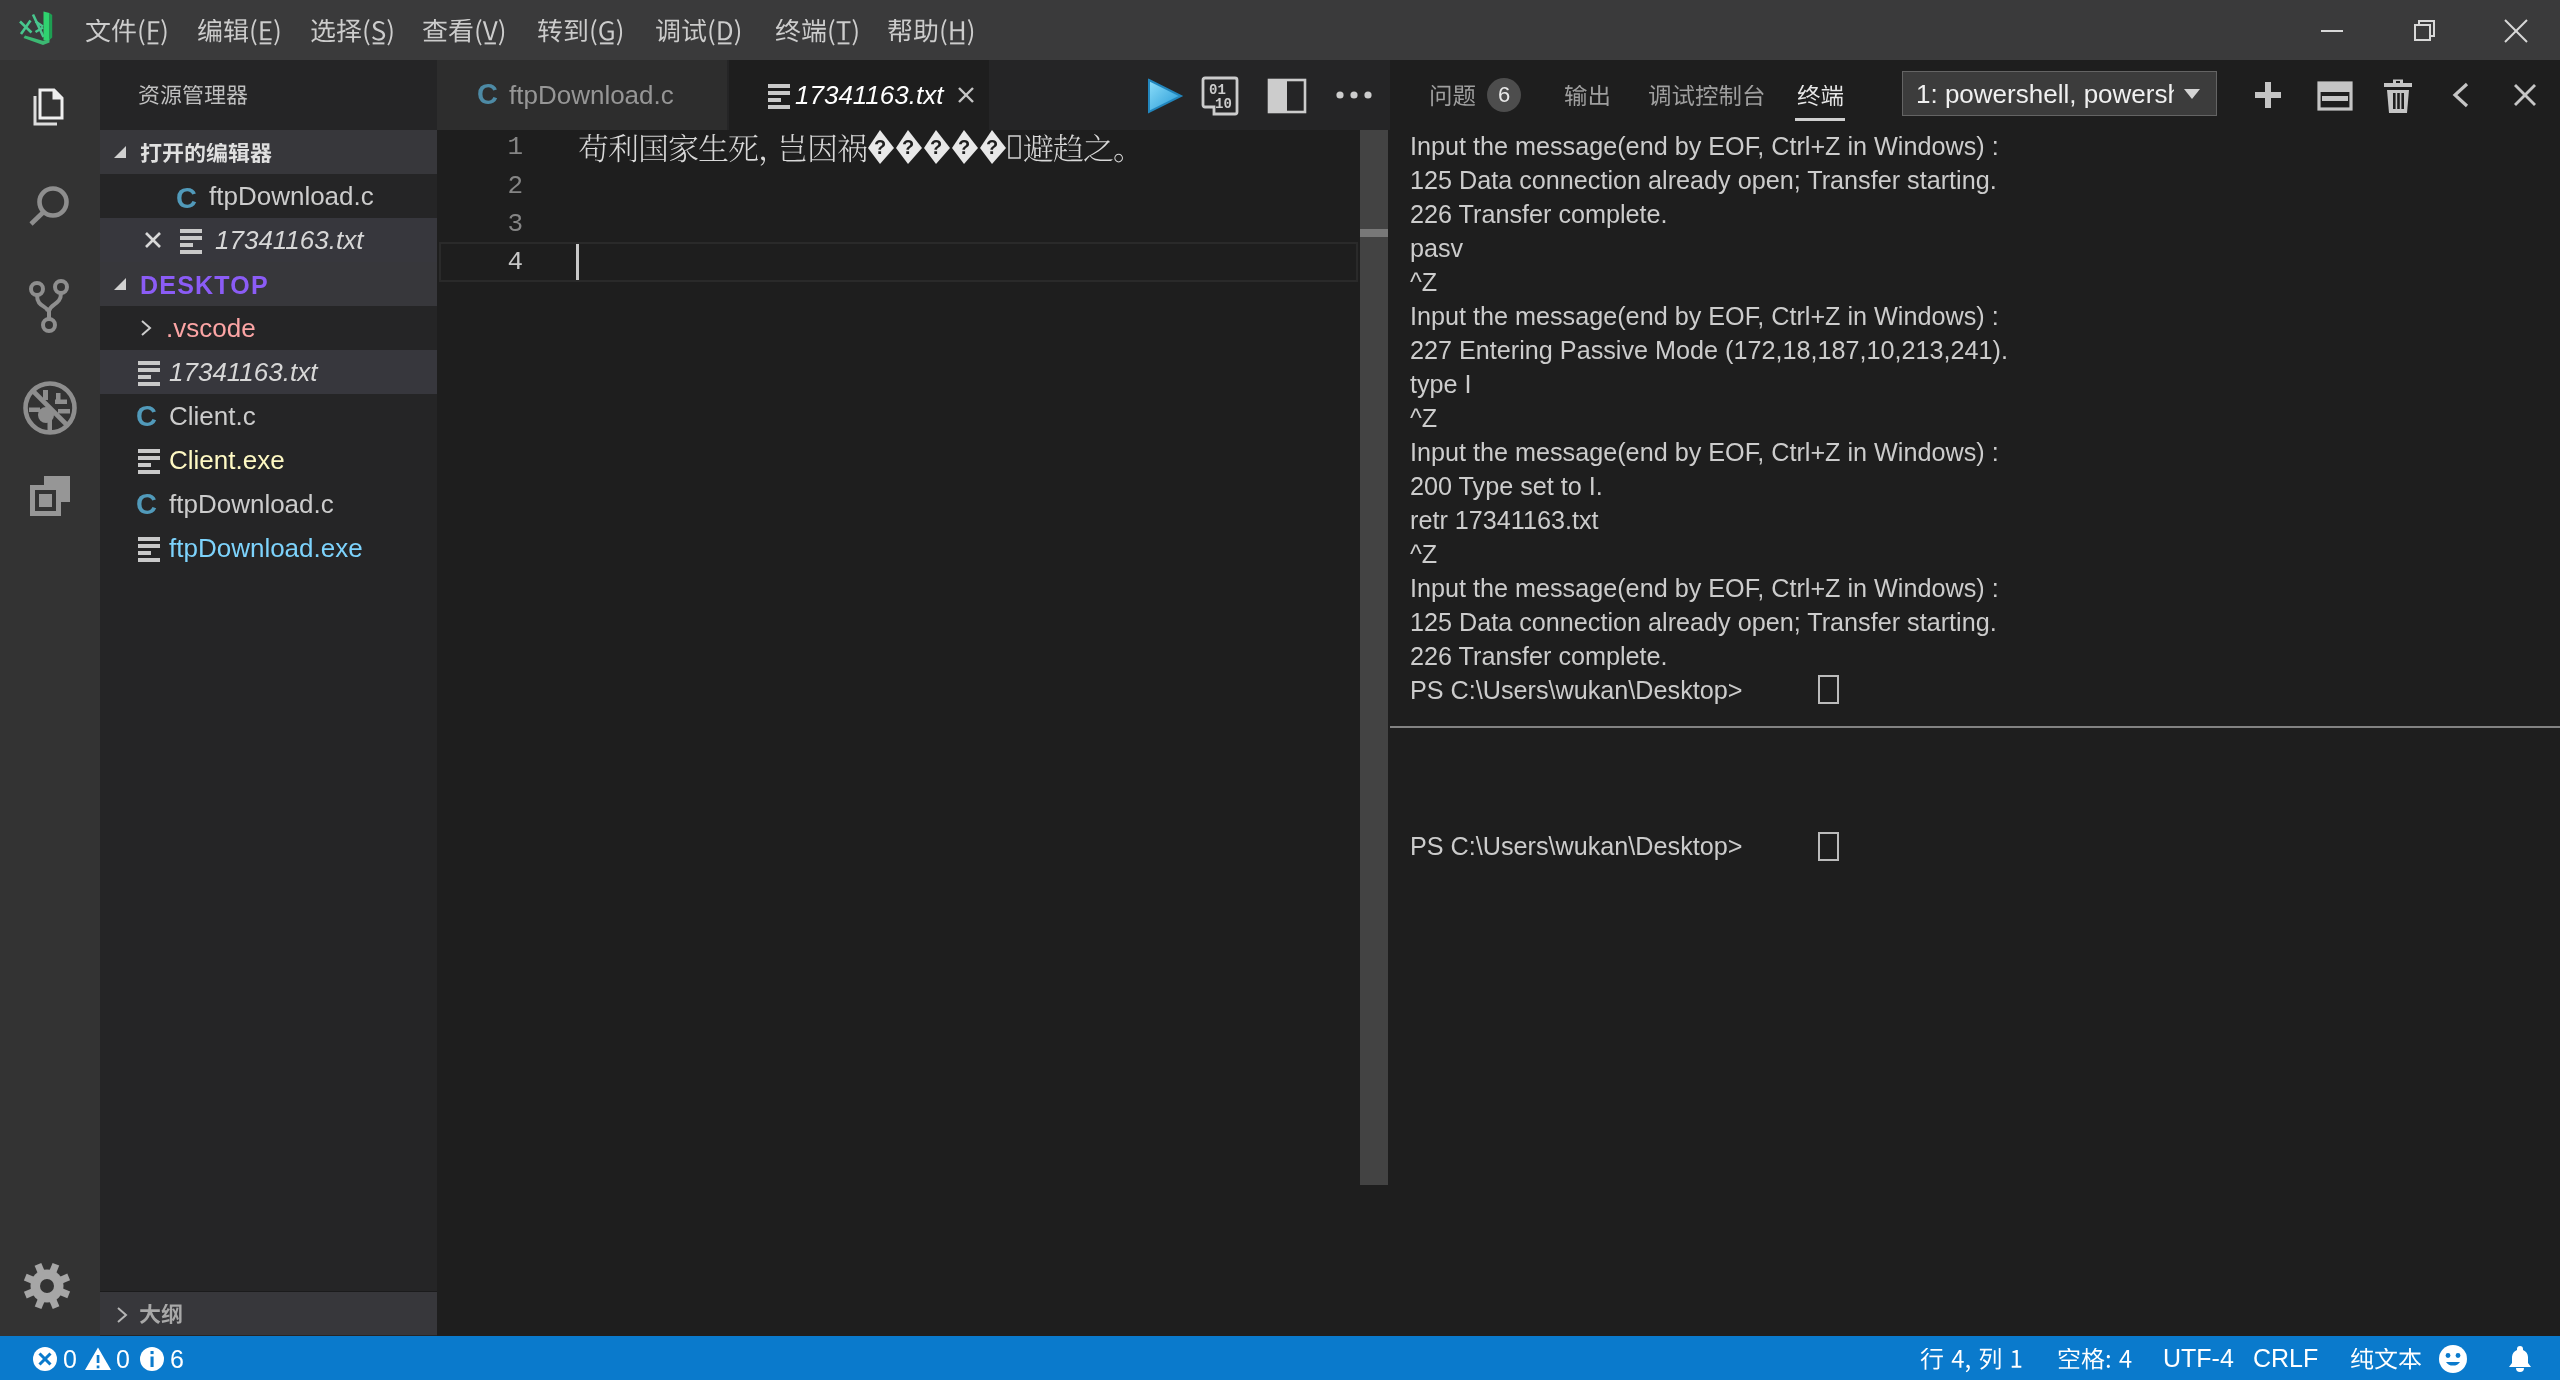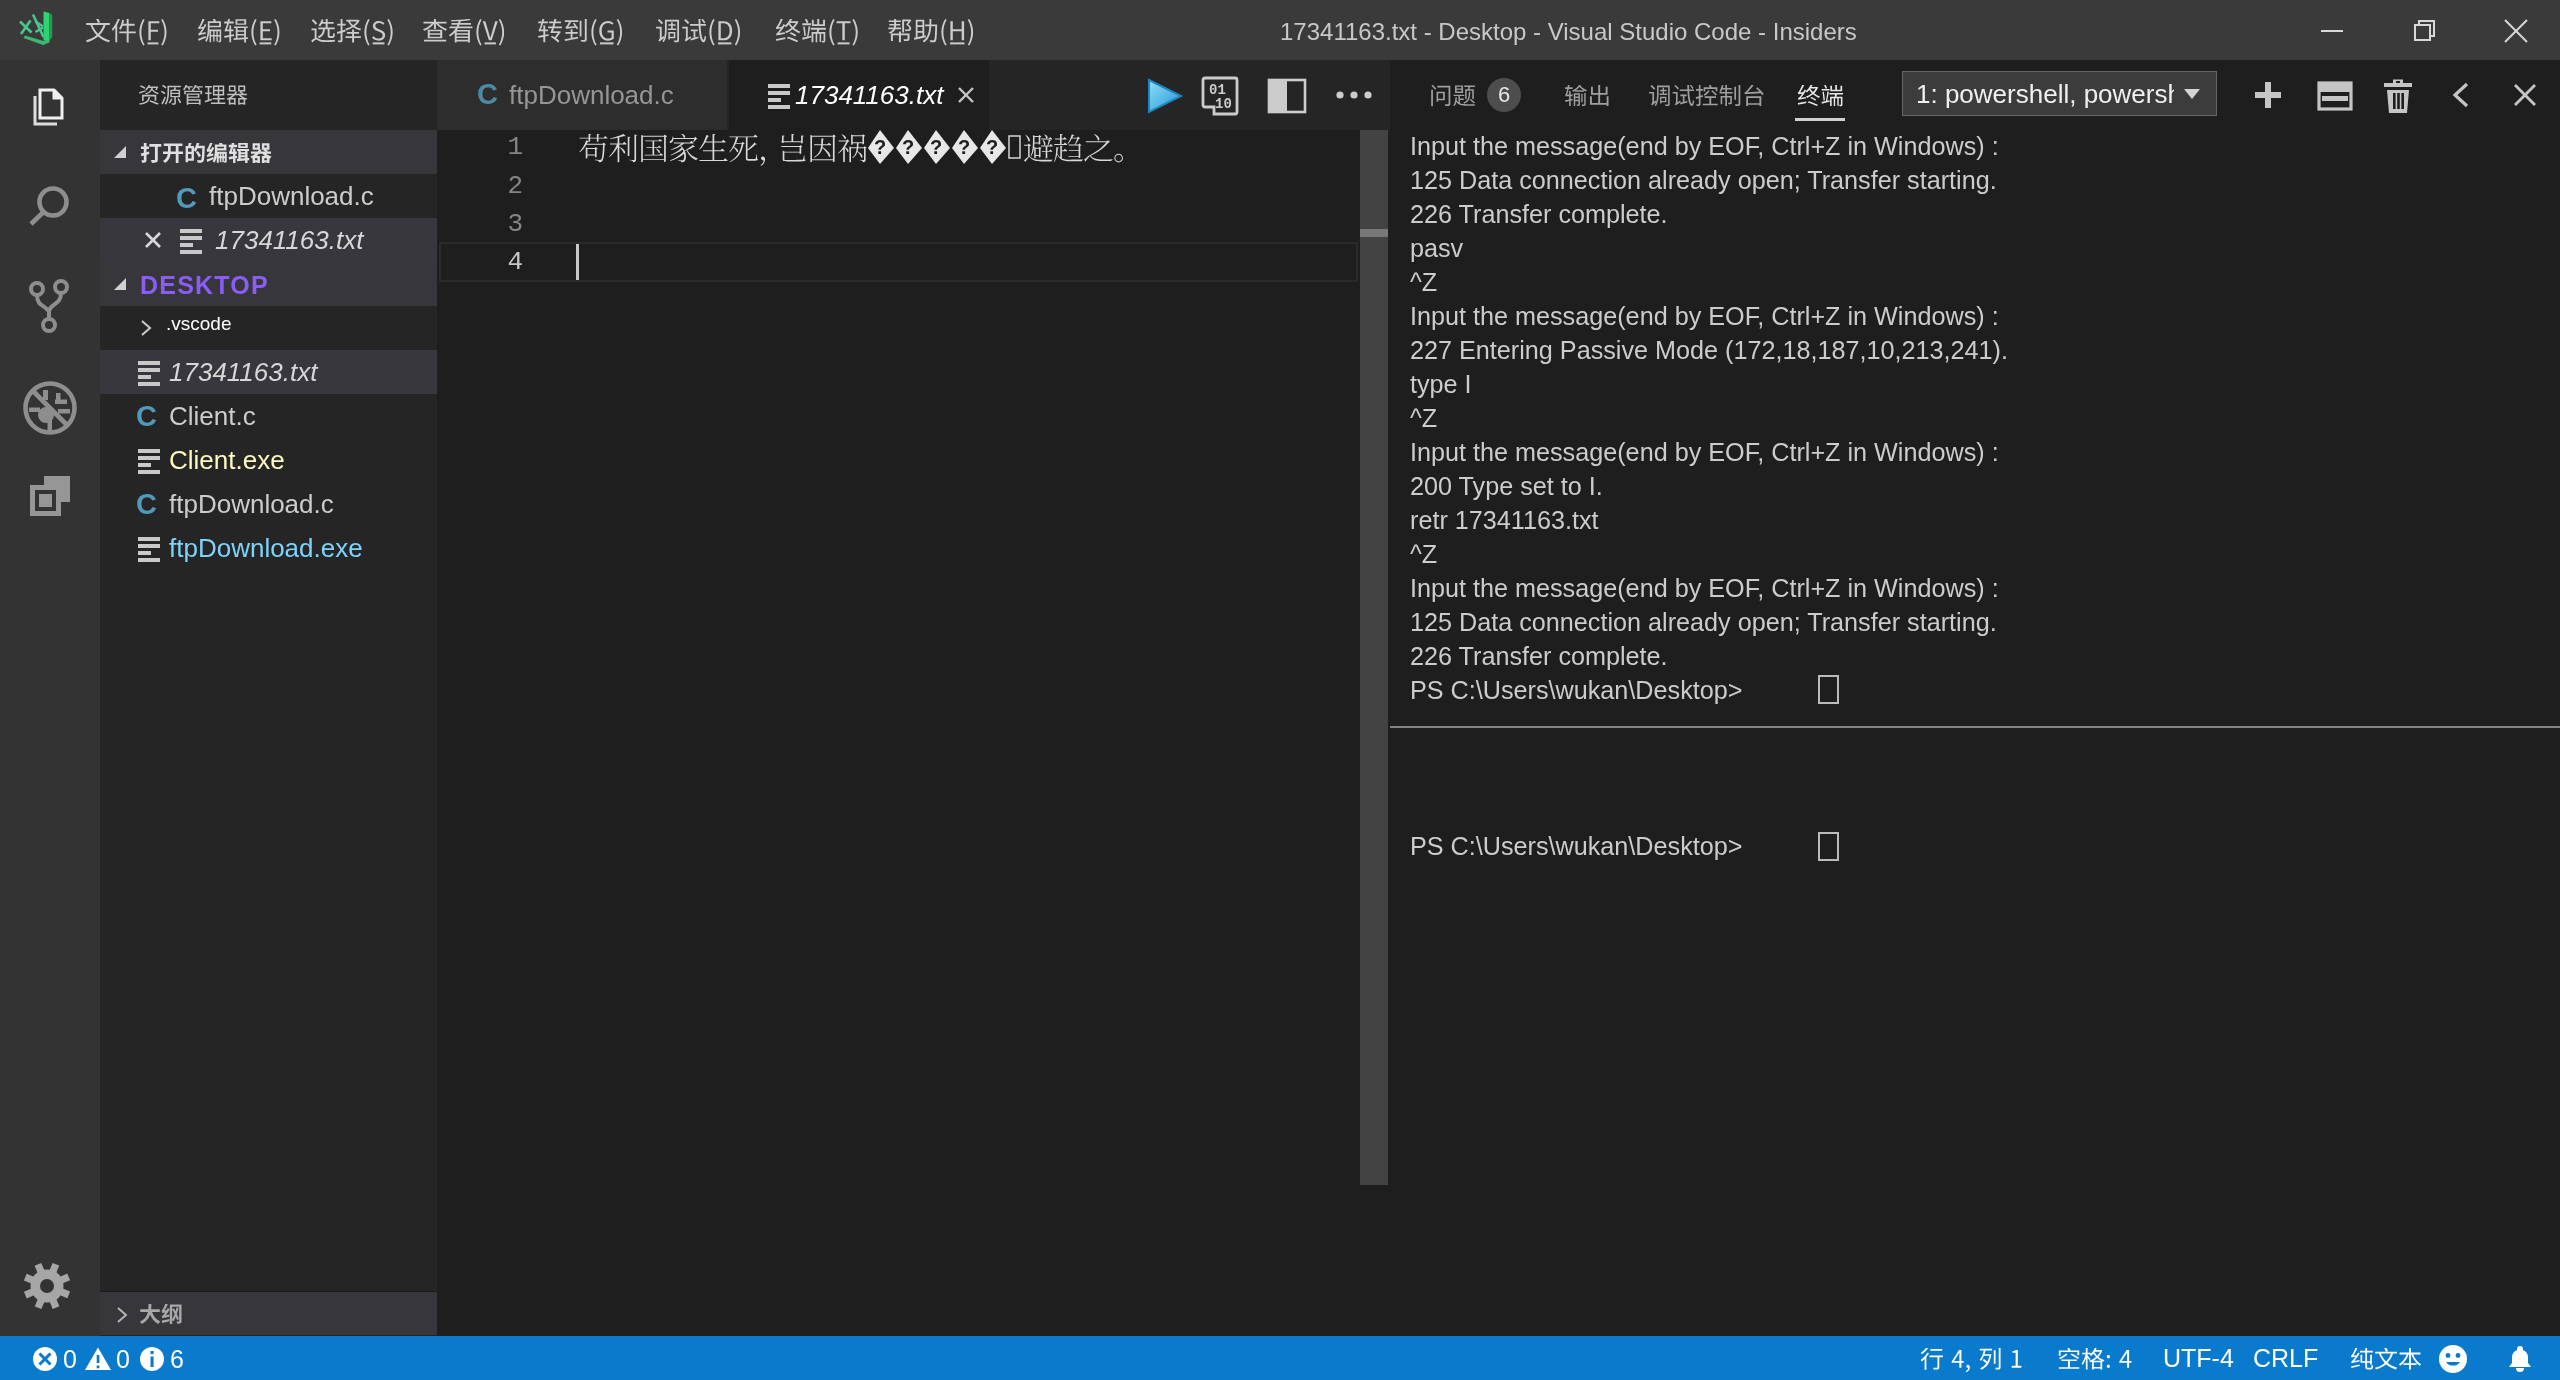--- a/index.html
+++ b/index.html
@@ -83,21 +83,20 @@
       <rect x="62.66" y="23.4" width="11.84" height="2"></rect>
     </svg>
     <svg width="88.5" height="27.56" viewBox="0 0 88.5 27.56" style="position:absolute;left:887px;top:19.08px" fill="#cccccc">
       <path transform="translate(0 21.32) scale(0.02600 -0.02600)" d="M274 840V761H66V700H274V627H87V568H274V544C274 528 272 510 266 490H50V429H237C206 384 154 340 69 311C86 297 110 273 122 257C231 300 291 366 322 429H540V490H344C348 510 350 528 350 544V568H513V627H350V700H534V761H350V840ZM584 798V303H656V733H827C800 690 767 640 734 596C822 547 855 502 855 466C855 445 848 431 830 423C818 419 803 416 788 415C759 413 723 414 680 418C692 401 702 374 704 355C743 351 786 352 820 355C840 357 863 363 880 371C913 389 930 417 929 461C929 506 900 554 814 607C856 657 900 718 938 770L886 801L873 798ZM150 262V-26H226V194H458V-78H536V194H789V58C789 45 785 41 768 40C752 40 693 40 629 41C639 23 651 -4 655 -24C739 -24 792 -24 824 -13C856 -2 866 19 866 56V262H536V341H458V262Z"></path>
       <path transform="translate(26 21.32) scale(0.02600 -0.02600)" d="M633 840C633 763 633 686 631 613H466V542H628C614 300 563 93 371 -26C389 -39 414 -64 426 -82C630 52 685 279 700 542H856C847 176 837 42 811 11C802 -1 791 -4 773 -4C752 -4 700 -3 643 1C656 -19 664 -50 666 -71C719 -74 773 -75 804 -72C836 -69 857 -60 876 -33C909 10 919 153 929 576C929 585 929 613 929 613H703C706 687 706 763 706 840ZM34 95 48 18C168 46 336 85 494 122L488 190L433 178V791H106V109ZM174 123V295H362V162ZM174 509H362V362H174ZM174 576V723H362V576Z"></path>
       <path transform="translate(52 21.32) scale(0.02600 -0.02600)" d="M239 -196 295 -171C209 -29 168 141 168 311C168 480 209 649 295 792L239 818C147 668 92 507 92 311C92 114 147 -47 239 -196Z"></path>
       <path transform="translate(60.79 21.32) scale(0.02600 -0.02600)" d="M101 0H193V346H535V0H628V733H535V426H193V733H101Z"></path>
       <path transform="translate(79.72 21.32) scale(0.02600 -0.02600)" d="M99 -196C191 -47 246 114 246 311C246 507 191 668 99 818L42 792C128 649 171 480 171 311C171 141 128 -29 42 -171Z"></path>
       <rect x="63.06" y="23.4" width="14.39" height="2"></rect>
     </svg>
-    <div class="abs" style="left:1280px;top:18px;width:620px;font-size:24px;color:#c8c8c8;white-space:nowrap">17341163.txt - Desktop - Visual Studio Code - Insiders</div>
     <svg class="abs" style="left:2310px;top:18px" width="230" height="26" viewBox="0 0 230 26" stroke="#d8d8d8" stroke-width="2" fill="none">
 <line x1="11" y1="13" x2="33" y2="13"></line>
 <rect x="105" y="7" width="15" height="15"></rect>
 <polyline points="109,7 109,3 124,3 124,18 120,18"></polyline>
 <line x1="195" y1="2" x2="217" y2="24"></line>
       <line x1="217" y1="2" x2="195" y2="24"></line>
 </svg>
   </div>
 <div id="activity">
     <svg class="abs" style="left:22px;top:20px" width="56" height="56" viewBox="0 0 56 56">
@@ -195,21 +194,21 @@
   </div>
 <div style="position:absolute;left:100px;top:60px;width:337px;height:1276px">
     <div class="row" style="top:202px;background:#37373b"></div>
     <svg class="abs" style="left:12px;top:216px" width="16" height="16" viewBox="0 0 16 16">
       <path fill="#d0d0d0" d="M14 2 L14 14 L2 14 Z"></path>
     </svg>
     <div class="abs" style="left:40px;top:211px;font-size:25px;font-weight:bold;color:#8b5cf6;letter-spacing:1.2px">DESKTOP</div>
     <svg class="abs" style="left:38px;top:258px" width="16" height="20" viewBox="0 0 16 20">
       <path fill="none" stroke="#cccccc" stroke-width="2" d="M4 3 L12 10 L4 17"></path>
     </svg>
-    <div class="abs" style="left:66px;top:253px;font-size:19px;color:#ffffff">.vscode</div>
+    <div class="abs" style="left:66px;top:253px;font-size:26px;color:#fca5a5">.vscode</div>
     <div class="row" style="top:290px;background:#37373d"></div>
     <svg class="abs" style="left:36px;top:298px" width="26" height="28" viewBox="0 0 26 28" fill="#c9c9c9">
       <rect x="2" y="3" width="22" height="4"></rect>
       <rect x="2" y="10" width="22" height="4"></rect>
       <rect x="2" y="17" width="13" height="4"></rect>
       <rect x="2" y="24" width="22" height="4"></rect>
     </svg>
     <div class="abs" style="left:69px;top:297px;font-size:26px;font-style:italic;color:#d7d7d7">17341163.txt</div>
     <div class="abs" style="left:36px;top:340px;width:28px;height:32px;font-size:29px;font-weight:bold;color:#519aba">C</div>
     <div class="abs" style="left:69px;top:341px;font-size:26px;color:#cccccc">Client.c</div>

